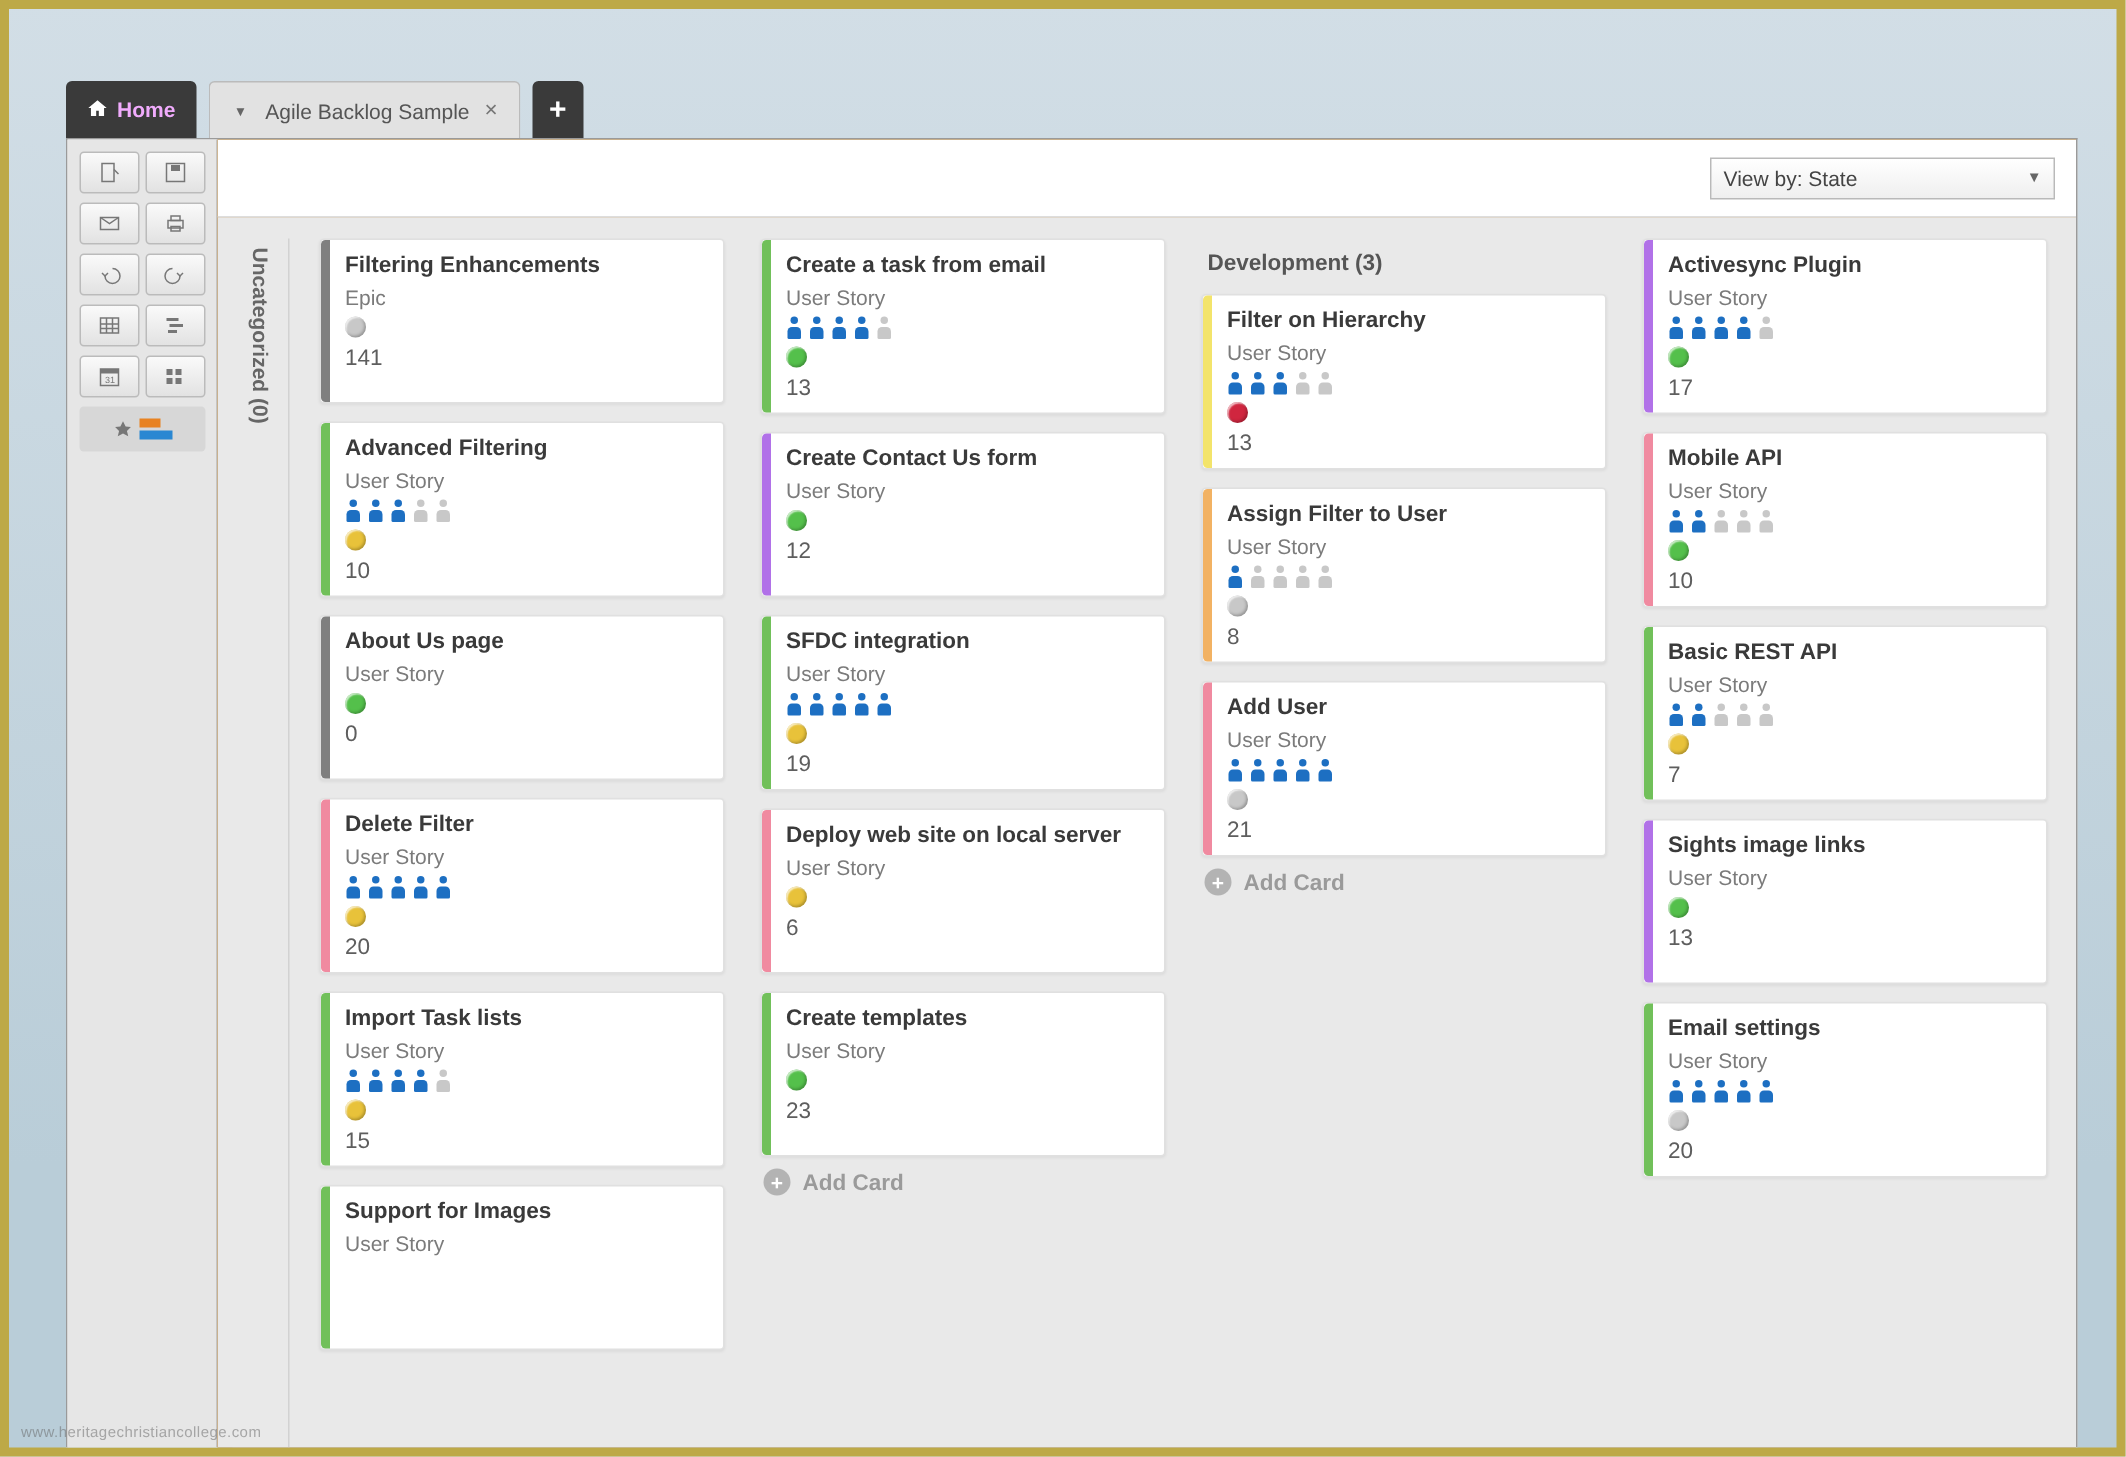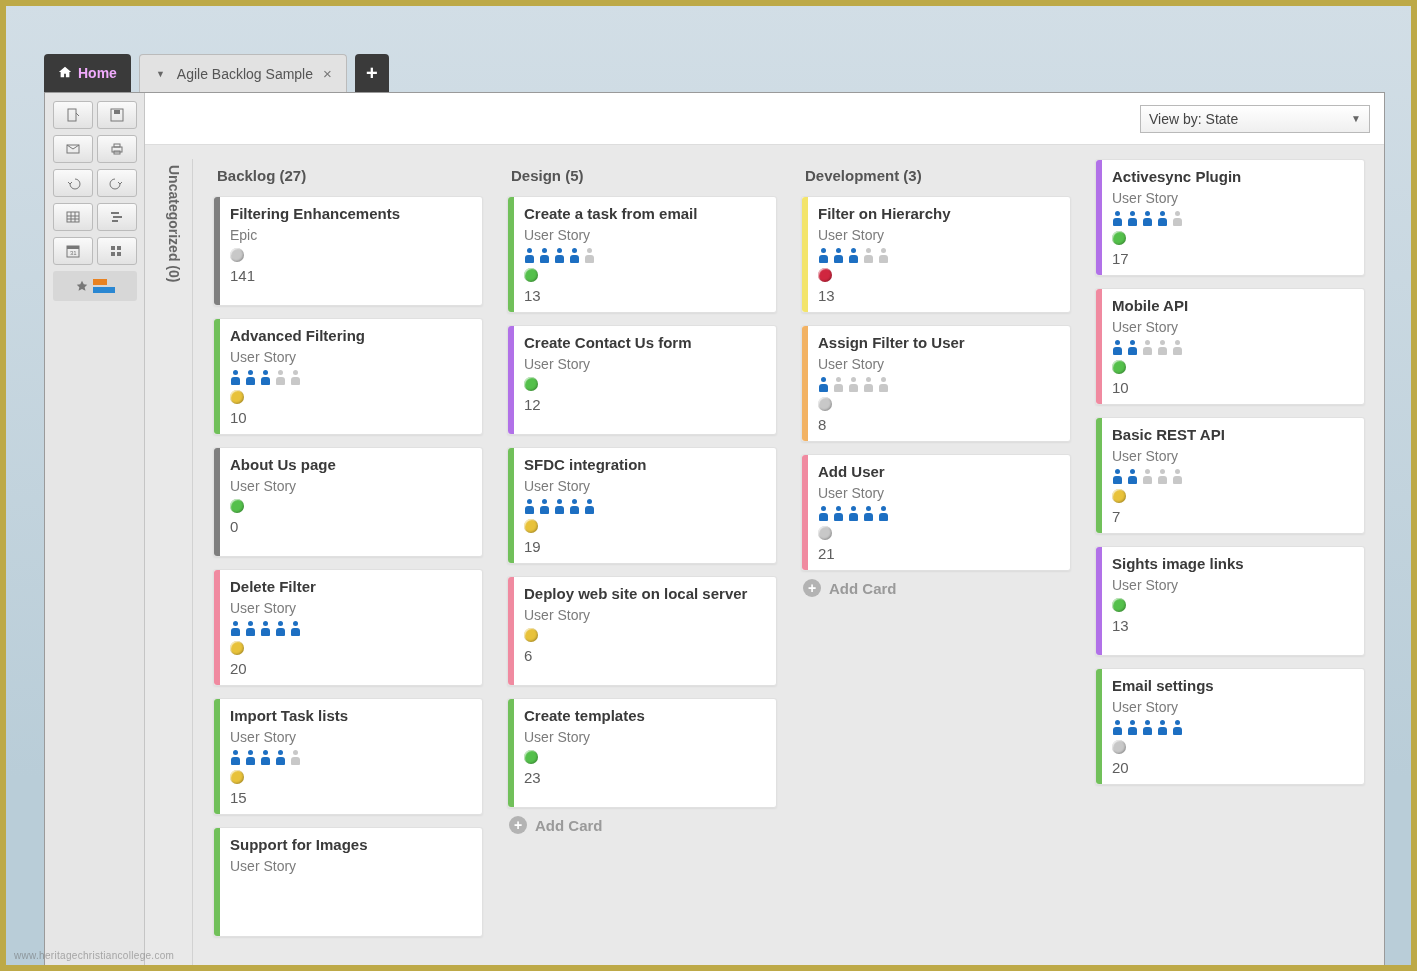--- a/index.html
+++ b/index.html
@@ -280,21 +280,20 @@
           <span>View by: State</span>
           <span class="arrow">▼</span>
         </div>
       </div>
       <div class="board" id="board">
         <div class="uncat">
           <span id="uncat-label">Uncategorized (0)</span>
         </div>
 
       <div class="col">
-            <div class="col-header">Backlog (27)</div>
             <div class="cards">
               <div class="card">
                 <div class="stripe" style="background: rgb(127, 127, 127);"></div>
                 <div class="cbody">
                   <div class="ctitle">Filtering Enhancements</div>
                   <div class="ctype">Epic</div>
                   <div class="dot" style="background: rgb(200, 200, 200);"></div>
                   <div class="points">141</div>
                 </div>
               </div>
@@ -358,21 +357,20 @@
               <div class="card">
                 <div class="stripe" style="background: rgb(113, 192, 90);"></div>
                 <div class="cbody">
                   <div class="ctitle">Support for Images</div>
                   <div class="ctype">User Story</div>
                 </div>
               </div>
             </div>
           </div>
           <div class="col">
-            <div class="col-header">Design (5)</div>
             <div class="cards">
               <div class="card">
                 <div class="stripe" style="background: rgb(113, 192, 90);"></div>
                 <div class="cbody">
                   <div class="ctitle">Create a task from email</div>
                   <div class="ctype">User Story</div>
                   <div class="people">
                     <span class="pf" style="color: rgb(29, 111, 194);"></span>
                     <span class="pf" style="color: rgb(29, 111, 194);"></span>
                     <span class="pf" style="color: rgb(29, 111, 194);"></span>

